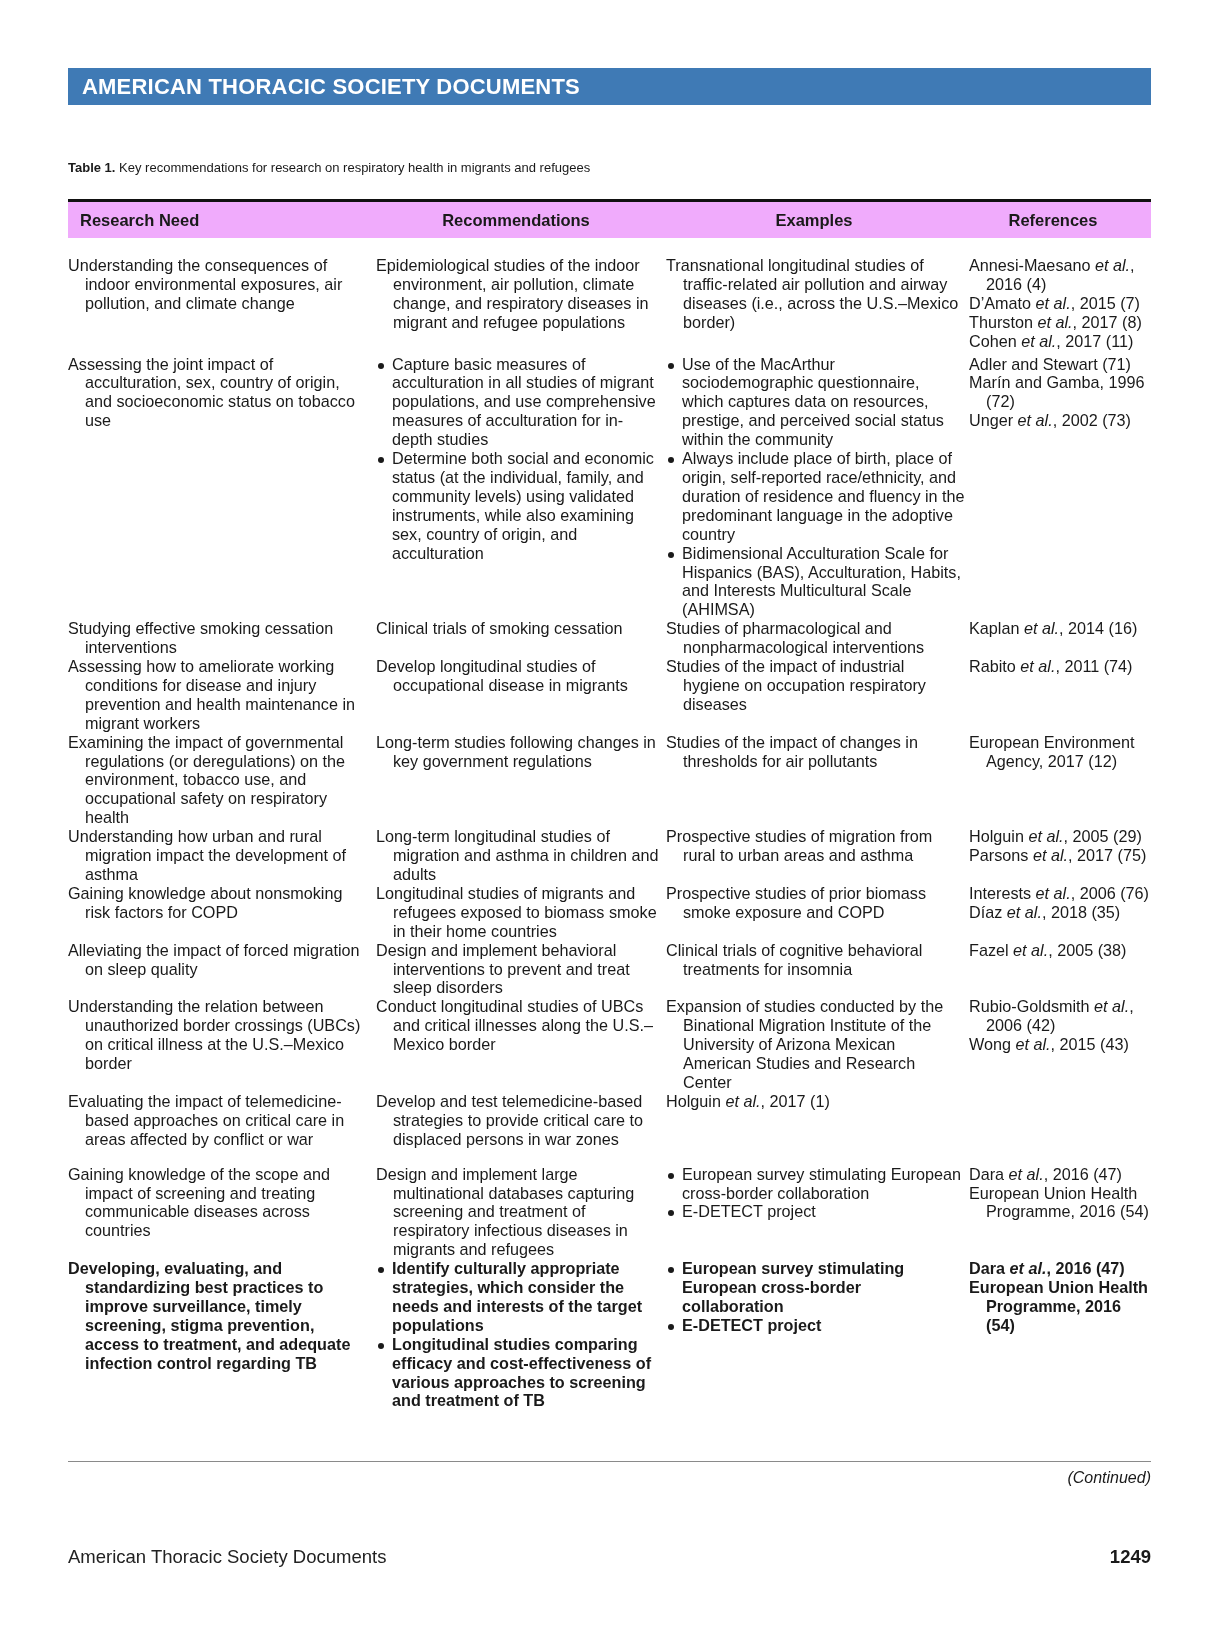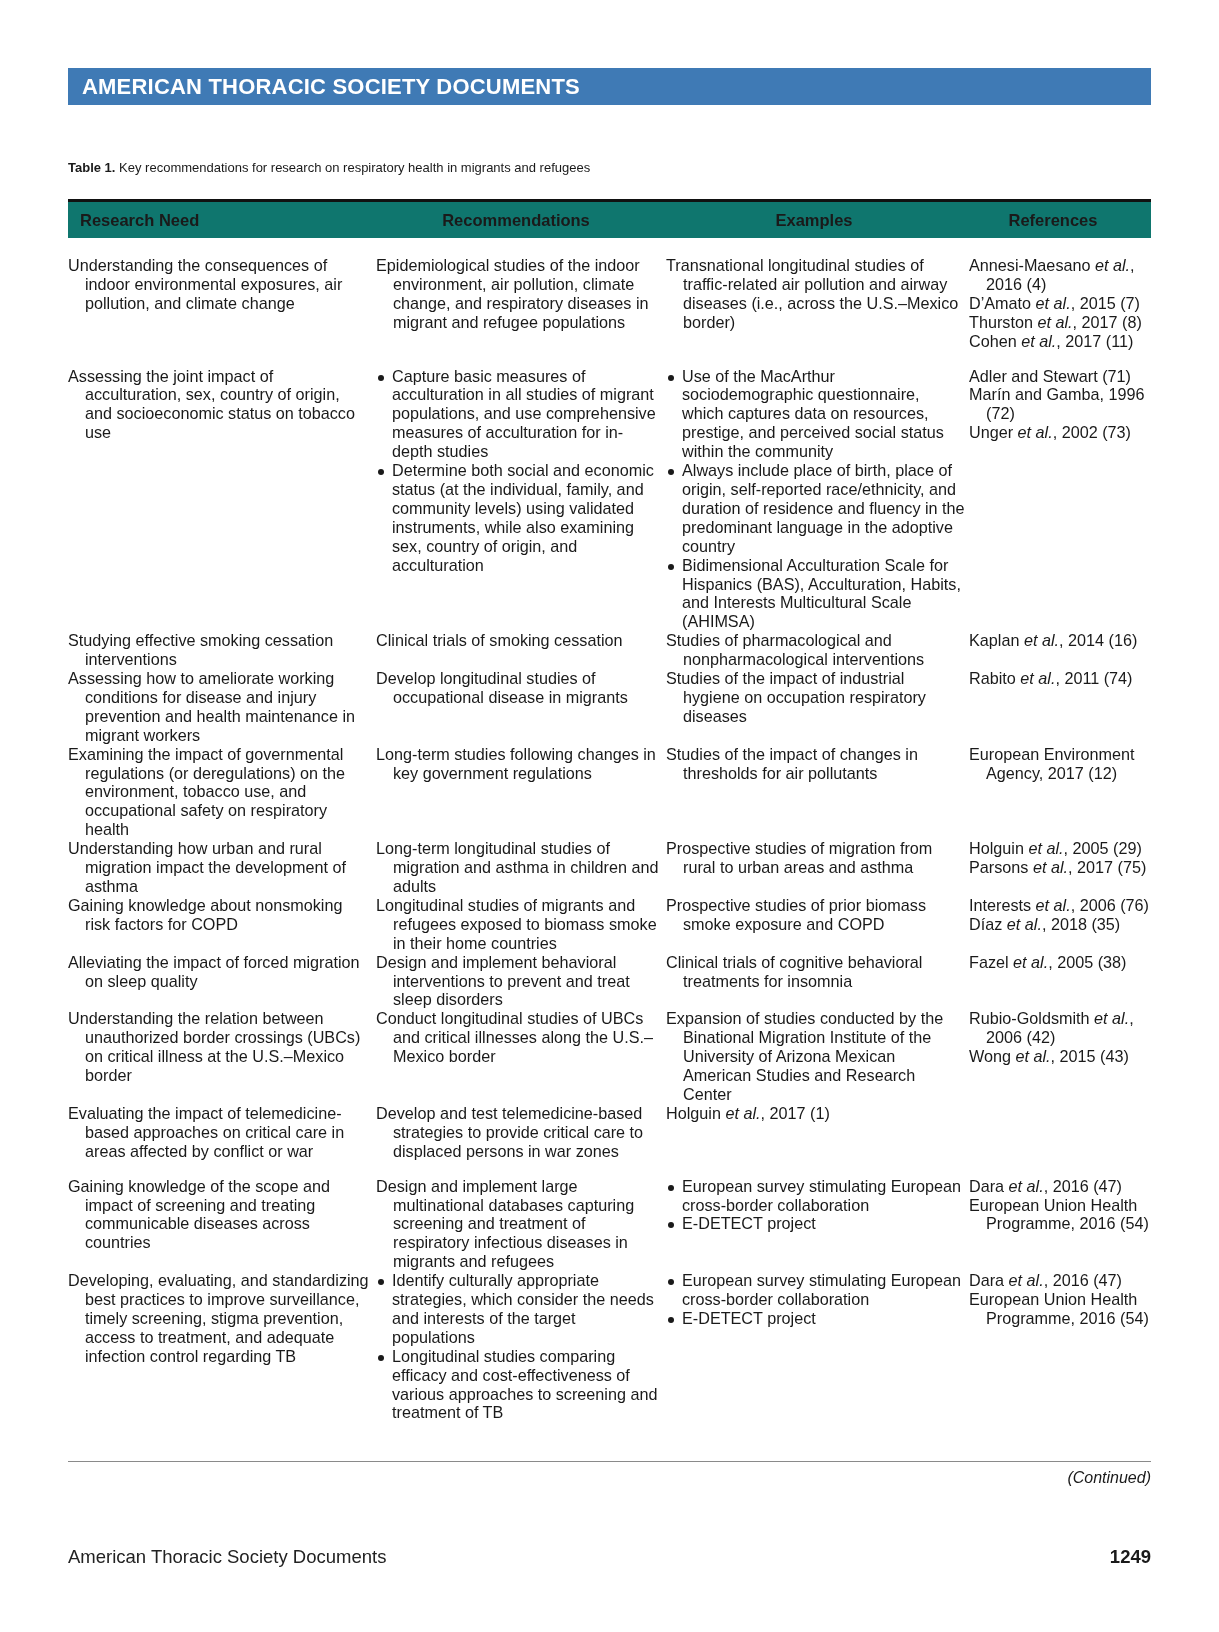--- a/index.html
+++ b/index.html
@@ -15,21 +15,21 @@
   }
   .caption {
     position: absolute; left: 68px; top: 158px; font-size: 13px; line-height: 20px;
   }
   .caption .lbl { font-weight: bold; }
   .top-rule {
     position: absolute; left: 68px; top: 199px; width: 1083px; height: 3px; background: #111;
   }
   .thead {
     position: absolute; left: 68px; top: 202px; width: 1083px; height: 36px;
-    background: #0f766e; font-weight: bold; font-size: 16.5px; line-height: 36px;
+    background: #f0abfc; font-weight: bold; font-size: 16.5px; line-height: 36px;
   }
   .thead .h { position: absolute; top: 0; }
   .h-need { left: 12px; }
   .h-rec { left: 308px; width: 280px; text-align: center; }
   .h-ex { left: 596px; width: 300px; text-align: center; }
   .h-ref { left: 890px; width: 190px; text-align: center; }
 
   .tbody { position: absolute; left: 68px; top: 256px; width: 1083px; }
   .row { position: relative; display: flex; font-size: 16.2px; line-height: 18.9px; }
   .cell { box-sizing: border-box; }
@@ -74,21 +74,21 @@
 <div class="top-rule"></div>
 
 <div class="thead">
   <span class="h h-need">Research Need</span>
   <span class="h h-rec">Recommendations</span>
   <span class="h h-ex">Examples</span>
   <span class="h h-ref">References</span>
 </div>
 
 <div class="tbody" id="tbody">
-    <div class="row" style="margin-bottom: 16px;">
+    <div class="row" style="margin-bottom: 4px;">
       <div class="cell c-need hang">Understanding the consequences of indoor environmental exposures, air pollution, and climate change</div>
       <div class="cell c-rec">
         <div class="para hang">Epidemiological studies of the indoor environment, air pollution, climate change, and respiratory diseases in migrant and refugee populations</div>
       </div>
       <div class="cell c-ex">
         <div class="para hang">Transnational longitudinal studies of traffic-related air pollution and airway diseases (i.e., across the U.S.–Mexico border)</div>
       </div>
       <div class="cell c-ref">
         <div class="ref"><span>Annesi-Maesano </span><i>et al.</i><span>, 2016 (4)</span></div>
         <div class="ref"><span>D’Amato </span><i>et al.</i><span>, 2015 (7)</span></div>
@@ -222,21 +222,21 @@
         <ul class="bullets">
           <li>European survey stimulating European cross-border collaboration</li>
           <li>E-DETECT project</li>
         </ul>
       </div>
       <div class="cell c-ref">
         <div class="ref"><span>Dara </span><i>et al.</i><span>, 2016 (47)</span></div>
         <div class="ref"><span>European Union Health Programme, 2016 (54)</span><i></i><span></span></div>
       </div>
     </div>
-    <div class="row" style="margin-bottom: 16px;">
+    <div class="row" style="margin-bottom: 16px; font-weight: bold;">
       <div class="cell c-need hang">Developing, evaluating, and standardizing best practices to improve surveillance, timely screening, stigma prevention, access to treatment, and adequate infection control regarding TB</div>
       <div class="cell c-rec">
         <ul class="bullets">
           <li>Identify culturally appropriate strategies, which consider the needs and interests of the target populations</li>
           <li>Longitudinal studies comparing efficacy and cost-effectiveness of various approaches to screening and treatment of TB</li>
         </ul>
       </div>
       <div class="cell c-ex">
         <ul class="bullets">
           <li>European survey stimulating European cross-border collaboration</li>

